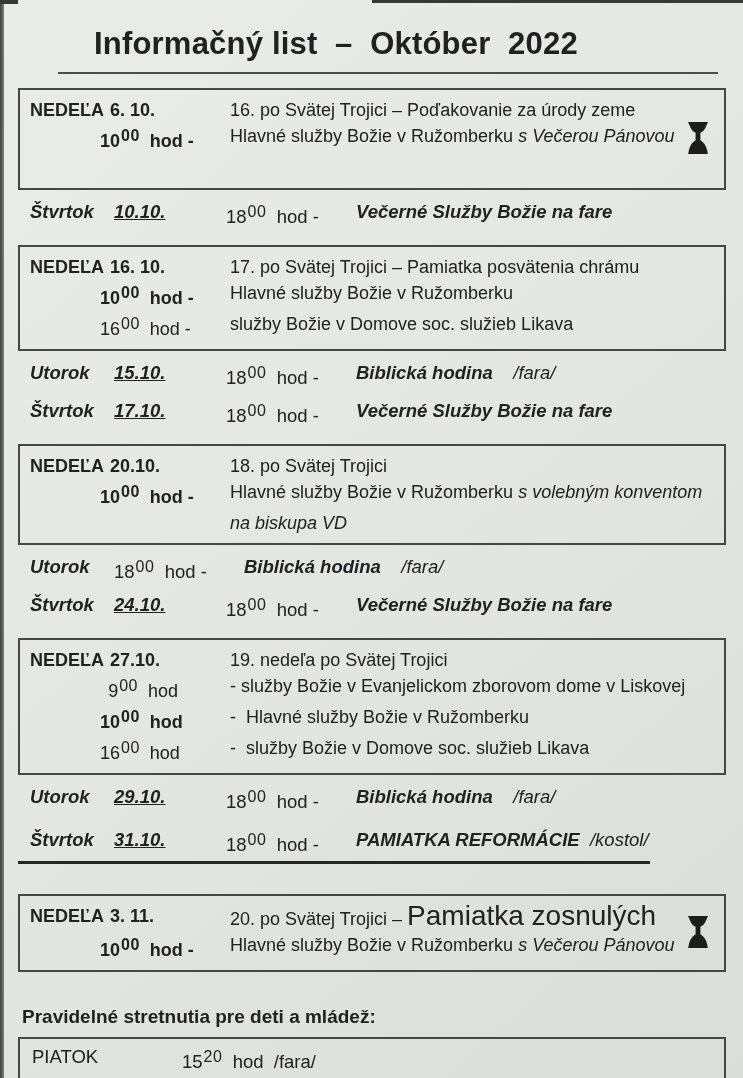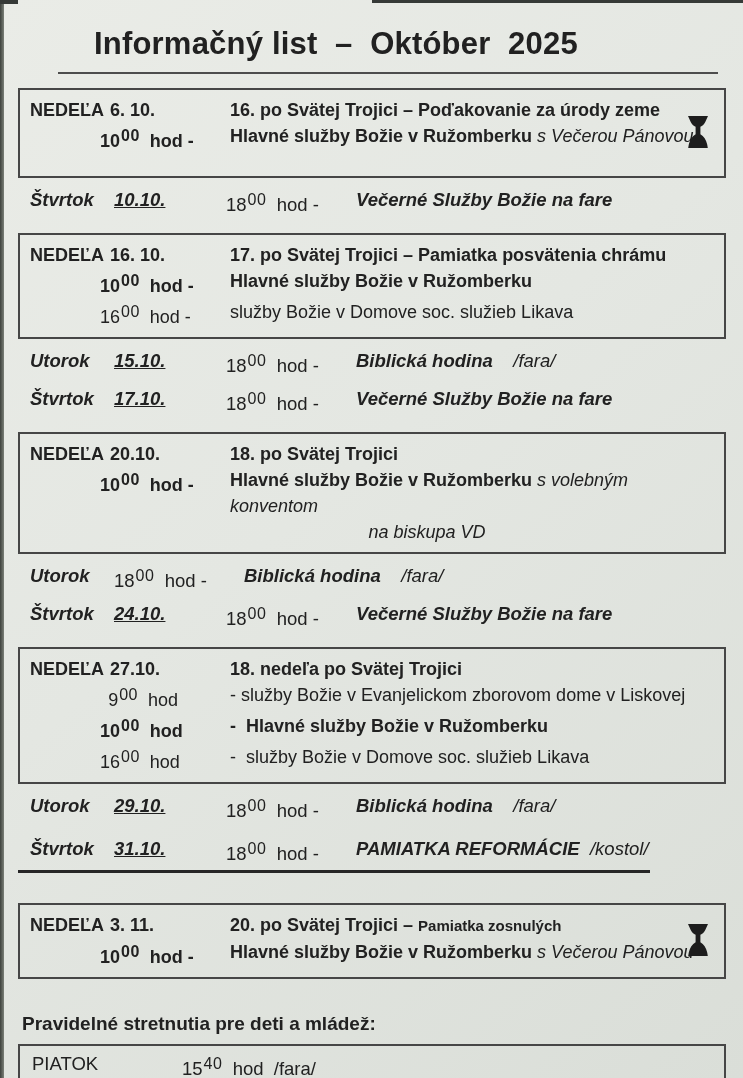--- a/index.html
+++ b/index.html
@@ -25,38 +25,38 @@
   }
   .title-rule{height:2px;background:#4d4d4d;margin:10px 0 0 40px;width:660px;}
 
   
   .box{
     position:relative;
     border:2px solid var(--border,#464646);
     padding:7px 10px;
     margin-top:14px;
   }
-  #schedule > .box:first-child{padding-bottom:22px;}
+  #schedule > .box:first-child{padding-bottom:34px;}
   #schedule > .box:last-child{margin-top:30px;}
   .line{display:flex;line-height:26px;font-size:18px;}
   .left{flex:0 0 200px;}
   .cday{display:inline-block;width:80px;font-weight:700;}
   .cdate{font-weight:700;}
   .left .time{display:block;padding-left:70px;}
   .tn{display:inline-block;min-width:38px;text-align:right;}
   sup.tsup{font-size:16px;vertical-align:6px;letter-spacing:.5px;margin-left:1px;}
   .tsuf{white-space:pre;}
   .time.b{font-weight:700;}
   .desc{flex:1;}
   .seg{white-space:pre-wrap;}
-  .seg.b{font-weight:700;text-align:right;}
+  .seg.b{font-weight:400;text-align:right;}
   .seg.i{font-style:italic;}
   .seg.bi{font-weight:700;font-style:italic;}
-  .seg.lg{font-size:15px;}
-  .line.right .desc{text-align:center;padding-right:90px;}
+  .seg.lg{font-size:28px;}
+  .line.right .desc{text-align:left;padding-right:90px;}
   .chalice{position:absolute;right:15px;top:50%;transform:translateY(-50%);line-height:0;}
 
   
   .row{display:flex;padding-left:12px;margin-top:5px;line-height:28px;font-size:18.5px;}
   .box + .row{margin-top:8px;}
   .rday{flex:0 0 84px;font-weight:700;font-style:italic;}
   .rdate{flex:0 0 112px;font-weight:700;font-style:italic;text-decoration:underline;}
   .rtime{flex:0 0 130px;}
   .rtime .tn{min-width:36px;}
   .rdesc{flex:1;}
@@ -72,21 +72,21 @@
   .mtime .tn{min-width:34px;}
 </style>
 </head>
 <body>
 
 <div class="page" data-name="scanned-document-page" style="--ink: #212121; --border: #464646;">
   <div class="edge-left" data-name="scan-edge-left-artifact"></div>
   <div class="edge-top" data-name="scan-edge-top-artifact"></div>
   <div class="edge-corner" data-name="scan-edge-corner-artifact"></div>
 
-  <h1 data-name="page-title">Informačný list  –  Október  2025</h1>
+  <h1 data-name="page-title">Informačný list  –  Október  2022</h1>
   <div class="title-rule" data-name="title-underline"></div>
 
   <div id="schedule" data-name="schedule-sections">
       <div class="box" data-name="event-box-sunday-oct-6">
         <div class="line" data-name="event-line">
           <div class="left" data-name="event-line-left"><span class="cday" data-name="day-label">NEDEĽA</span><span class="cdate" data-name="date-label">6. 10.</span></div>
           <div class="desc" data-name="event-description"><span class="seg b" data-name="text-segment">16. po Svätej Trojici – Poďakovanie za úrody zeme</span></div>
         </div>
         <div class="line" data-name="event-line">
           <div class="left" data-name="event-line-left">
@@ -157,21 +157,21 @@
       </div>
       <div class="row" data-name="event-row">
         <span class="rday" data-name="day-label">Štvrtok</span>
         <span class="rdate" data-name="date-label">24.10.</span>
         <span class="time rtime" data-name="time-label"><span class="tn" data-name="time-hour">18<sup class="tsup" data-name="time-minutes-superscript">00</sup></span><span class="tsuf" data-name="time-suffix">  hod -</span></span>
         <span class="rdesc" data-name="event-description"><span class="seg bi" data-name="text-segment">Večerné Služby Božie na fare</span></span>
       </div>
       <div class="box" data-name="event-box-sunday-oct-27">
         <div class="line" data-name="event-line">
           <div class="left" data-name="event-line-left"><span class="cday" data-name="day-label">NEDEĽA</span><span class="cdate" data-name="date-label">27.10.</span></div>
-          <div class="desc" data-name="event-description"><span class="seg b" data-name="text-segment">18. nedeľa po Svätej Trojici</span></div>
+          <div class="desc" data-name="event-description"><span class="seg b" data-name="text-segment">19. nedeľa po Svätej Trojici</span></div>
         </div>
         <div class="line" data-name="event-line">
           <div class="left" data-name="event-line-left">
             <span class="time " data-name="time-label"><span class="tn" data-name="time-hour">9<sup class="tsup" data-name="time-minutes-superscript">00</sup></span><span class="tsuf" data-name="time-suffix">  hod</span></span>
           </div>
           <div class="desc" data-name="event-description"><span class="seg r" data-name="text-segment">- služby Božie v Evanjelickom zborovom dome v Liskovej</span></div>
         </div>
         <div class="line" data-name="event-line">
           <div class="left" data-name="event-line-left">
             <span class="time b" data-name="time-label"><span class="tn" data-name="time-hour">10<sup class="tsup" data-name="time-minutes-superscript">00</sup></span><span class="tsuf" data-name="time-suffix">  hod</span></span>
@@ -211,21 +211,21 @@
         <span class="chalice" data-name="chalice-icon"><svg width="22" height="36" viewBox="0 0 22 36" xmlns="http://www.w3.org/2000/svg">
             <path d="M1 1 H21 L18.4 6.8 C17.2 9.3 15.4 11 13.4 11.8 V19.2 C16.7 21 19.2 24.6 20.2 29.6 L20.8 33 H1.2 L1.8 29.6 C2.8 24.6 5.3 21 8.6 19.2 V11.8 C6.6 11 4.8 9.3 3.6 6.8 Z" fill="#1d1d1d"></path>
           </svg></span>
       </div>
     </div>
 
   <h2 data-name="meetings-heading">Pravidelné stretnutia pre deti a mládež:</h2>
   <div id="meetings" data-name="meetings-table">
       <div class="mrow" data-name="meeting-row">
         <span class="mday" data-name="weekday-label">PIATOK</span>
-        <span class="time mtime" data-name="time-label"><span class="tn" data-name="time-hour">15<sup class="tsup" data-name="time-minutes-superscript">40</sup></span><span class="tsuf" data-name="time-suffix">  hod  /fara/</span></span>
+        <span class="time mtime" data-name="time-label"><span class="tn" data-name="time-hour">15<sup class="tsup" data-name="time-minutes-superscript">20</sup></span><span class="tsuf" data-name="time-suffix">  hod  /fara/</span></span>
       </div>
       <div class="mrow" data-name="meeting-row">
         <span class="mact" data-name="activity-label">Klub dorastu</span>
         <span class="mday" data-name="weekday-label">PIATOK</span>
         <span class="time mtime" data-name="time-label"><span class="tn" data-name="time-hour">17<sup class="tsup" data-name="time-minutes-superscript">00</sup></span><span class="tsuf" data-name="time-suffix">  hod  /fara/</span></span>
       </div>
     </div>
 </div>
 
 </body></html>

